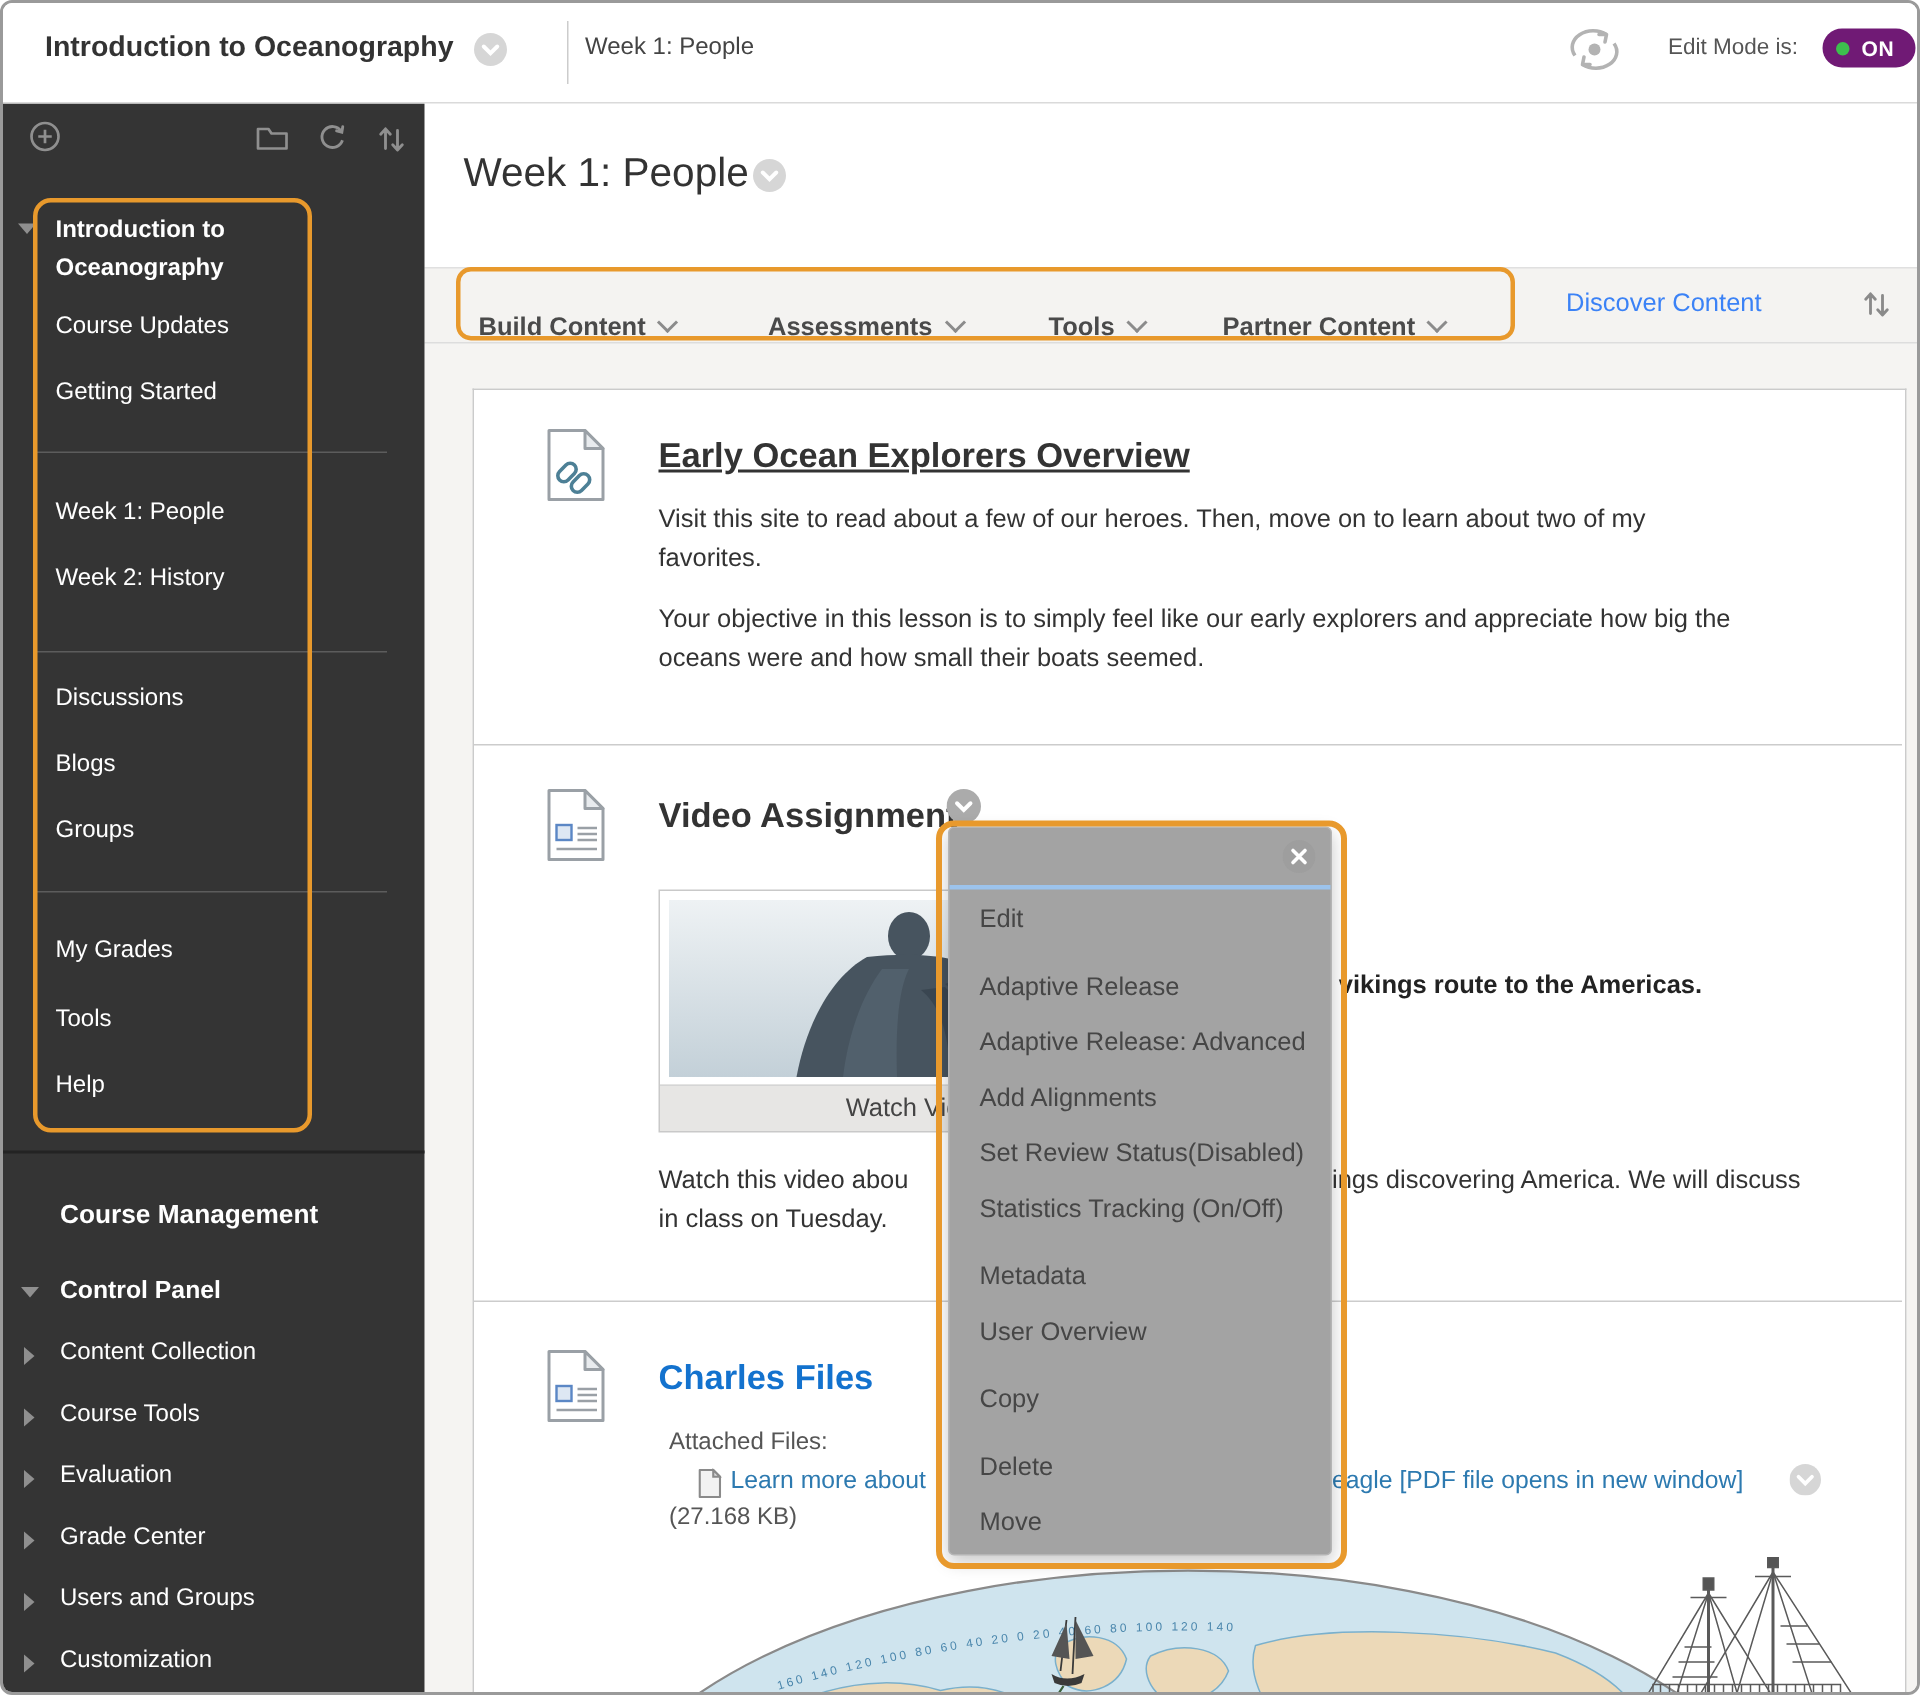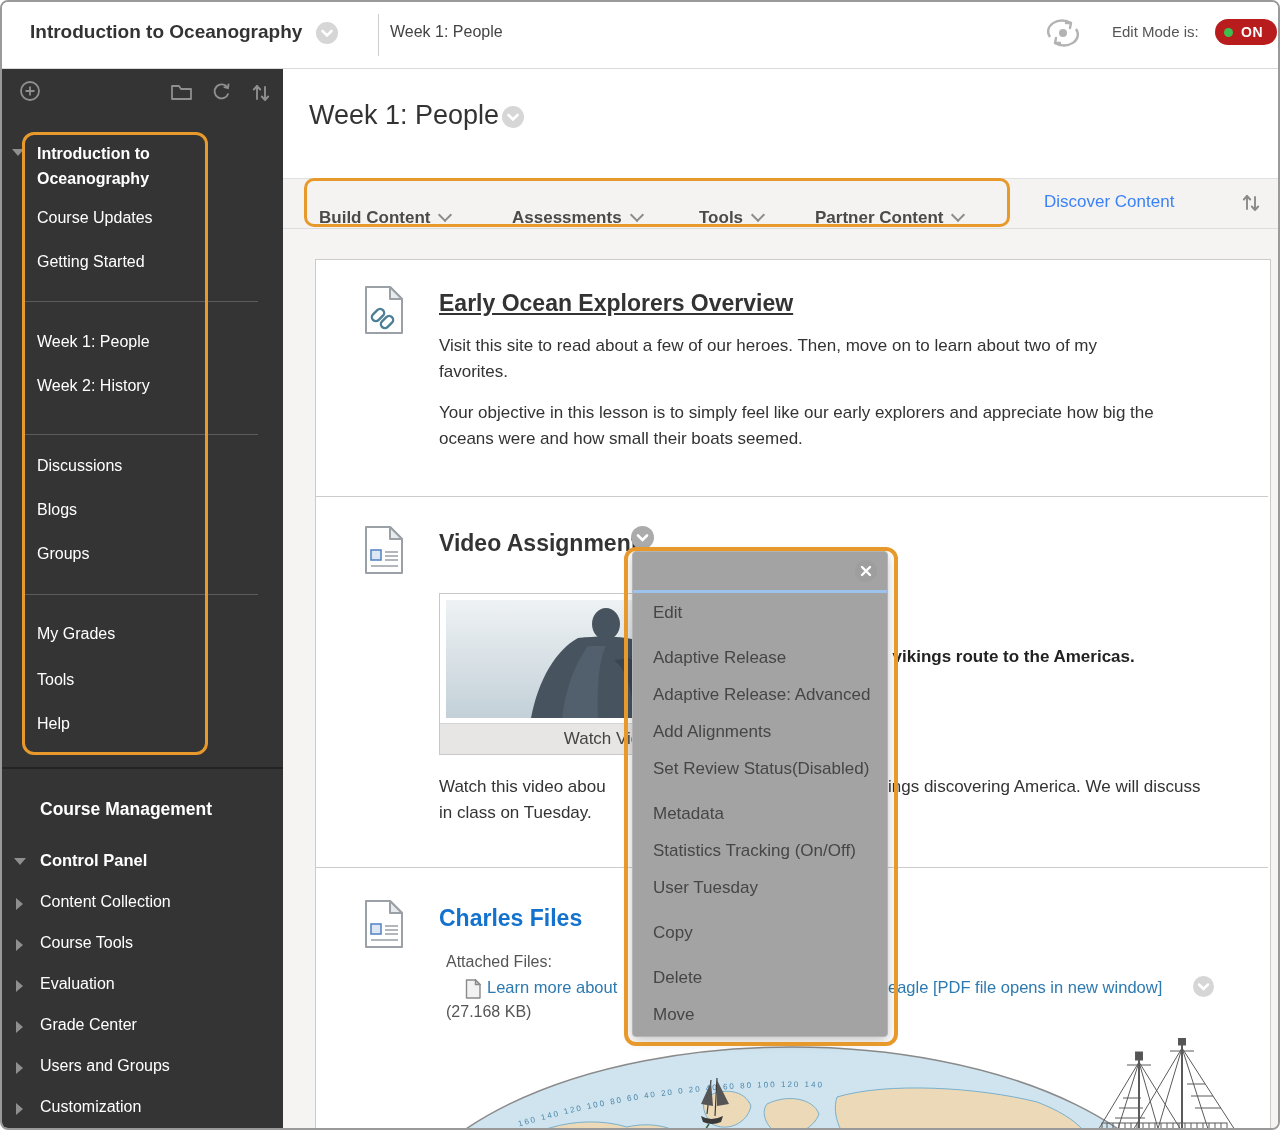--- a/index.html
+++ b/index.html
@@ -5,21 +5,21 @@
   html,body{margin:0;padding:0;background:#fff;}
   #root{position:relative;width:1280px;height:1130px;font-family:"Liberation Sans",sans-serif;
         background:#fff;border:2px solid #9a9a9a;border-radius:8px;overflow:hidden;box-sizing:border-box;}
   .abs{position:absolute;}
   
   .topbar{left:0;top:0;width:100%;height:66px;background:#fff;border-bottom:1px solid #dadada;z-index:6;}
   .course-title{left:28px;top:19px;font-size:19px;font-weight:bold;color:#333;}
   .crumb-sep{left:376px;top:12px;width:1px;height:42px;background:#ccc;}
   .crumb{left:388px;top:21px;font-size:16px;color:#444;}
   .editmode-label{left:1110px;top:21px;font-size:15px;color:#555;}
-  .pill{left:1213px;top:17px;width:62px;height:26px;background:#b91c1c;border-radius:13px;}
+  .pill{left:1213px;top:17px;width:62px;height:26px;background:#701a75;border-radius:13px;}
   .pill .dot{position:absolute;left:9px;top:9px;width:9px;height:9px;border-radius:50%;background:var(--green);}
   .pill .on{position:absolute;left:26px;top:5px;font-size:14px;font-weight:bold;color:#fff;letter-spacing:.5px;}
   
   .sidebar{left:0;top:66px;width:281px;height:1064px;background:var(--sidebar-bg);z-index:4;}
   .nav-item{color:#fff;font-size:16px;cursor:pointer;}
   .nav-bold{font-weight:bold;}
   .sdivider{height:1px;background:#5c5c5c;}
   .tri-down{width:0;height:0;border-left:6px solid transparent;border-right:6px solid transparent;border-top:7px solid #8f8f8f;}
   .tri-right{width:0;height:0;border-top:6px solid transparent;border-bottom:6px solid transparent;border-left:7px solid #8f8f8f;}
   .mgmt-header{color:#fff;font-weight:bold;font-size:17.5px;}
@@ -313,23 +313,23 @@
             <path d="M7,7 L15,15 M15,7 L7,15" stroke="#fff" stroke-width="2.4" stroke-linecap="round"></path>
           </svg>
       </span>
     </div>
     <div class="menu-list">
       <div class="menu-item">Edit</div>
       <div class="menu-item gap">Adaptive Release</div>
       <div class="menu-item">Adaptive Release: Advanced</div>
       <div class="menu-item">Add Alignments</div>
       <div class="menu-item">Set Review Status(Disabled)</div>
+      <div class="menu-item">Statistics Tracking (On/Off)</div>
       <div class="menu-item gap">Metadata</div>
-      <div class="menu-item">Statistics Tracking (On/Off)</div>
-      <div class="menu-item">User Tuesday</div>
+      <div class="menu-item">User Overview</div>
       <div class="menu-item gap">Copy</div>
       <div class="menu-item gap">Delete</div>
       <div class="menu-item">Move</div>
     </div>
   </div>
   <div class="abs orange-box" style="left:622px;top:545px;width:266px;height:491px;border-width:4px;border-radius:12px;"></div>
 
 </div>
 
 </body></html>

